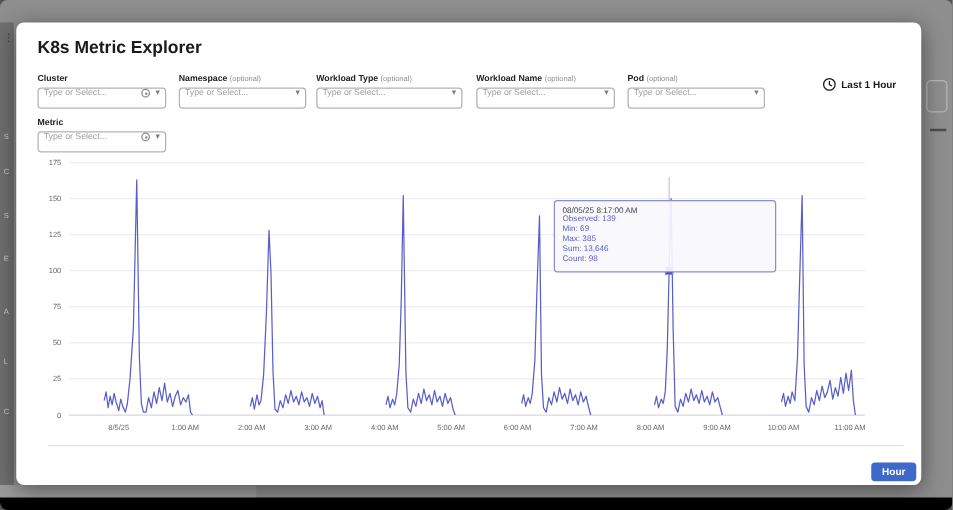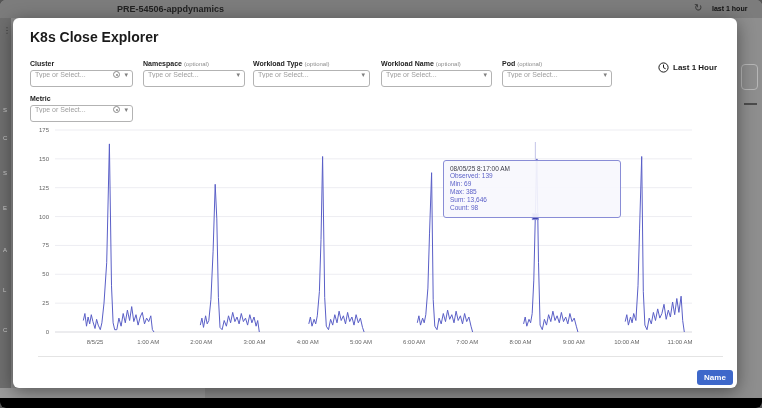--- a/index.html
+++ b/index.html
@@ -55,42 +55,37 @@
   .footer-divider { position:absolute; left:25px; right:14px; top:338px; height:1px; background:#e4e4e4; }
   .close-button { position:absolute; left:684px; top:352px; width:36px; height:15px; background:#3e68ca;
     color:#fff; font-size:8px; font-weight:bold; border:none; border-radius:3px; cursor:pointer;
     display:flex; align-items:center; justify-content:center; font-family:"Liberation Sans", sans-serif; }
 </style>
 </head>
 <body>
 
 <div class="screen">
 
-  <div class="top-bar">
-    <span class="app-title">PRE-54506-appdynamics</span>
-    <span class="refresh-icon">↻</span>
-    <span class="top-time">last 1 hour</span>
-  </div>
   <div class="sidebar-strip">
     <span class="sidebar-dots">⋮</span>
     <span class="sidebar-letter" style="top:89px">S</span>
     <span class="sidebar-letter" style="top:117px">C</span>
     <span class="sidebar-letter" style="top:152px">S</span>
     <span class="sidebar-letter" style="top:187px">E</span>
     <span class="sidebar-letter" style="top:229px">A</span>
     <span class="sidebar-letter" style="top:269px">L</span>
     <span class="sidebar-letter" style="top:309px">C</span>
   </div>
   <div class="bg-right-widget"></div>
   <div class="bg-right-dash"></div>
   <div class="backdrop-bottom-light"></div>
   <div class="bottom-black"></div>
 
   <div class="modal">
-    <div class="modal-title">K8s Close Explorer</div>
+    <div class="modal-title">K8s Metric Explorer</div>
 
     <div class="filter" style="left:17px; top:42px; width:103px;">
       <div class="filter-label"><span>Cluster</span></div>
       <div class="filter-box">
         <input class="filter-input" readonly="" placeholder="Type or Select..." style="">
         <span class="spinner-icon"></span>
         <span class="caret-icon">▾</span>
       </div>
     </div>
 
@@ -185,15 +180,15 @@
     <div class="chart-tooltip">
       <div class="tooltip-timestamp">08/05/25 8:17:00 AM</div>
       <div class="tooltip-line">Observed: 139</div>
       <div class="tooltip-line">Min: 69</div>
       <div class="tooltip-line">Max: 385</div>
       <div class="tooltip-line">Sum: 13,646</div>
       <div class="tooltip-line">Count: 98</div>
     </div>
 
     <div class="footer-divider"></div>
-    <button class="close-button">Name</button>
+    <button class="close-button">Hour</button>
   </div>
 </div>
 
 </body></html>

